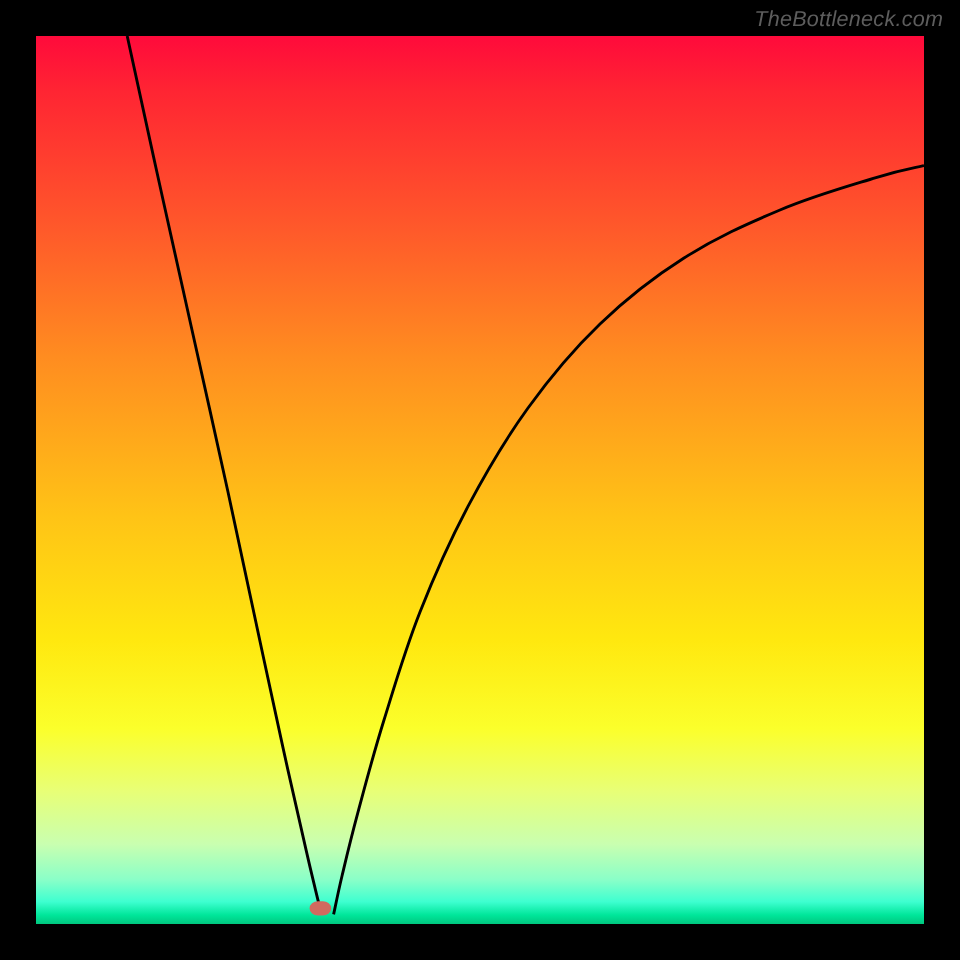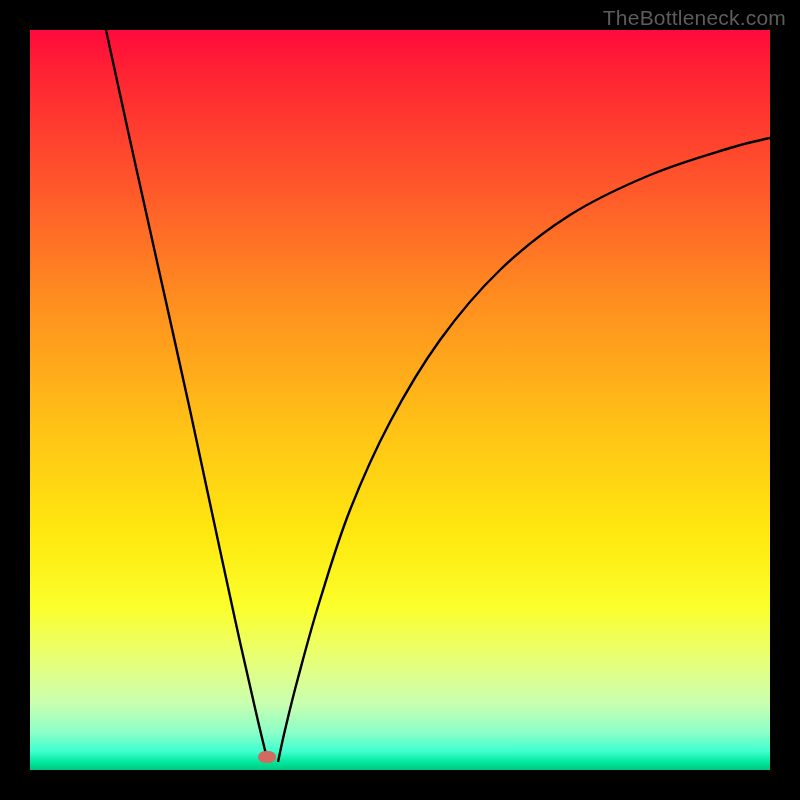--- a/index.html
+++ b/index.html
@@ -31,23 +31,24 @@
       #3effd0 97.5%,
       #00e69a 99%,
       #00c77f 100%
     );
   }
   .watermark {
     position: absolute;
     top: 6px;
     right: 14px;
     color: #5d5d5d;
-    font-size: 21px;
+    font-size: 18px;
     font-weight: 500;
     letter-spacing: 0.2px;
+    font-style: italic;
   }
   svg.curve {
     position: absolute;
     left: 0;
     top: 0;
     width: 740px;
     height: 740px;
   }
   .marker {
     position: absolute;

